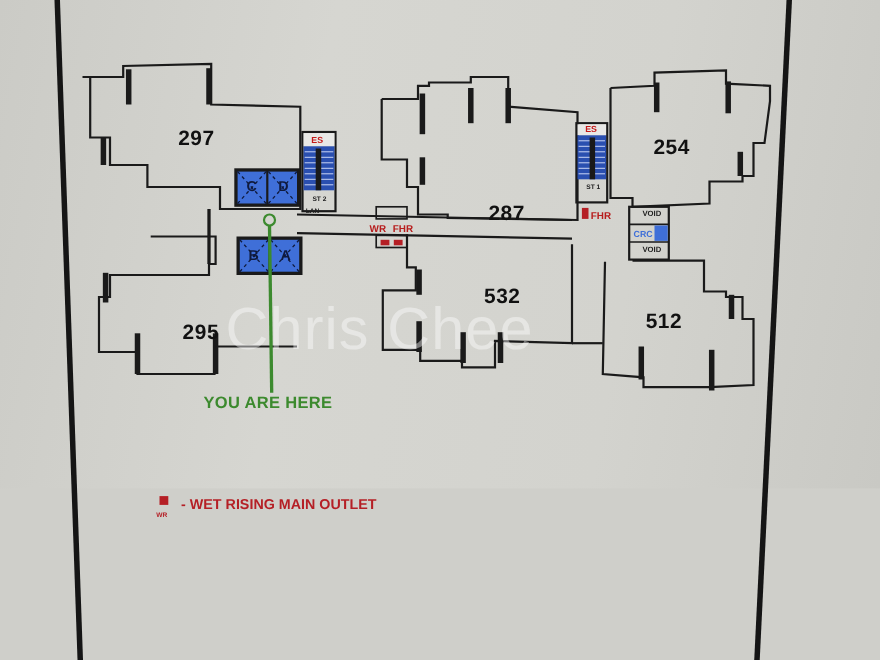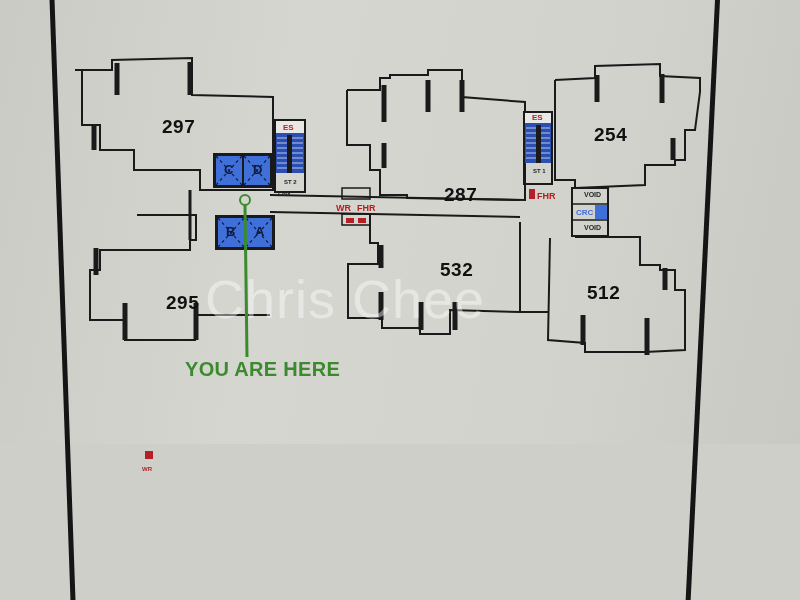--- a/index.html
+++ b/index.html
@@ -5,21 +5,21 @@
   html,body{margin:0;padding:0;}
   body{width:800px;height:600px;overflow:hidden;background:#cfcfca;font-family:"Liberation Sans",sans-serif;position:relative;}
   .board{position:absolute;left:0;top:0;width:800px;height:444px;background:linear-gradient(100deg,#cbcbc6 0%,#d6d6d1 35%,#d3d3ce 70%,#c9c9c4 100%);}
   .rail{position:absolute;background:#151515;}
   svg.plan{position:absolute;left:0;top:0;}
   .unit-num{position:absolute;font-weight:bold;font-size:19px;color:#111;letter-spacing:0.5px;}
   .es-label{position:absolute;font-size:8px;font-weight:bold;color:#c41a1a;}
   .tiny{position:absolute;font-size:6px;font-weight:bold;color:#222;}
   .red-label{position:absolute;font-size:9px;font-weight:bold;color:#b71c1c;}
   .lift-letter{position:absolute;font-size:13px;font-weight:bold;color:#0f1a3d;}
-  .you-here{position:absolute;left:185px;top:358px;font-size:20px;font-weight:bold;color:#3c8a2e;letter-spacing:0.3px;}
+  .you-here{position:absolute;left:185px;top:358px;font-size:15px;font-weight:bold;color:#3c8a2e;letter-spacing:0.3px;}
   .legend{position:absolute;left:139px;top:450px;color:#b51f25;font-weight:bold;}
   .legend .row{font-size:13px;line-height:18px;height:18px;position:relative;white-space:nowrap;}
   .legend .sym{display:inline-block;width:22px;position:relative;height:18px;vertical-align:top;}
   .legend .sym .sq{position:absolute;left:6px;top:1px;width:8px;height:8px;background:#b51f25;}
   .legend .sym .sub{position:absolute;left:3px;top:10px;font-size:6px;}
   .watermark{position:absolute;left:205px;top:268px;font-size:54px;color:rgba(255,255,255,0.42);font-family:"Liberation Sans",sans-serif;letter-spacing:1px;white-space:nowrap;}
 </style>
 </head>
 <body>
 
@@ -186,17 +186,18 @@
   <div class="tiny" style="left:584px;top:224px;font-size:7px;">VOID</div>
 
   <div class="you-here">YOU ARE HERE</div>
 
   <div class="legend">
     <div class="row">
       <span class="sym">
         <span class="sq"></span>
         <span class="sub">WR</span>
       </span>
+      <span>- WET RISING MAIN OUTLET</span>
     </div>
   </div>
 
   <div class="watermark">Chris Chee</div>
 </div>
 
 </body></html>

